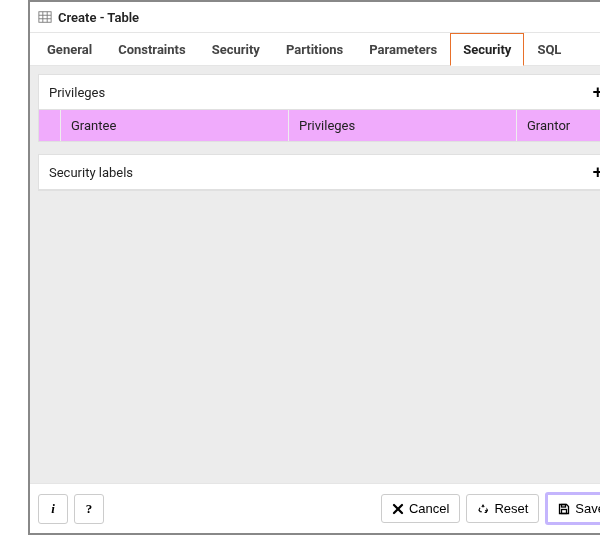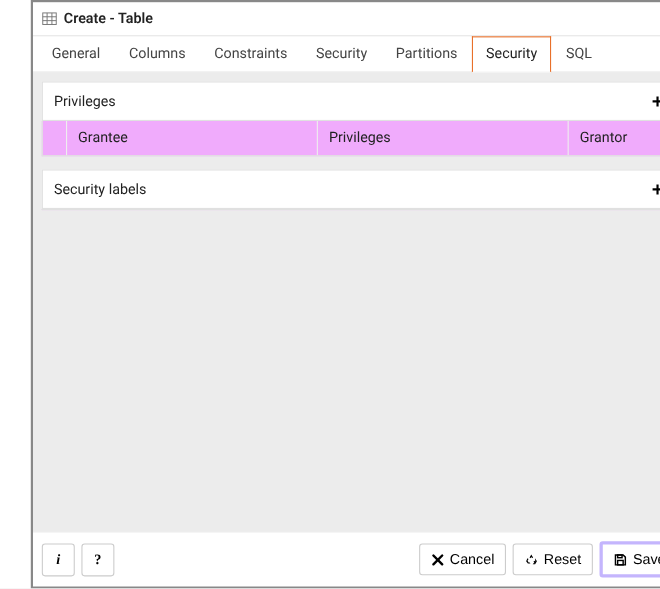--- a/index.html
+++ b/index.html
@@ -4,21 +4,21 @@
   <style>
     * { box-sizing: border-box; margin: 0; padding: 0; }
     body { font-family: -apple-system, BlinkMacSystemFont, "Segoe UI", Roboto, sans-serif; font-size: 13px; color: #222; background: #fff; }
     .frame { width: 600px; height: 535px; border: 2px solid #888; display: flex; flex-direction: column; background: #fff; margin-left: 28px; }
     .titlebar { display: flex; align-items: center; padding: 6px 8px; border-bottom: 1px solid #e5e5e5; }
     .title-icon { display: inline-flex; width: 14px; height: 14px; margin-right: 6px; color: #777; }
     .title-icon svg { width: 14px; height: 14px; }
     .title-text { font-weight: 600; font-size: 13px; flex: 1; }
     .close-btn { font-size: 18px; font-weight: bold; line-height: 1; padding: 0 4px; cursor: pointer; background: none; border: none; }
     .tabs { display: flex; border-bottom: 1px solid #e5e5e5; padding: 0 4px; }
-    .tab { padding: 8px 12px; cursor: pointer; color: #444; font-size: 13px; border: 1px solid transparent; margin-bottom: -1px; }
+    .tab { padding: 8px 12px; cursor: pointer; color: #444; font-size: 13px; border: 1px solid transparent; margin-bottom: -1px; font-weight: bold; }
     .tab.active { border: 1px solid #e8702a; border-bottom: 1px solid #fff; color: #222; }
     .content { flex: 1; background: #ececec; padding: 8px; overflow: auto; }
     .section { margin-bottom: 12px; }
     .section-header { background: #fff; border: 1px solid #e0e0e0; padding: 8px 10px; display: flex; align-items: center; justify-content: space-between; font-size: 13px; }
     .section-header .plus-btn { font-size: 18px; font-weight: bold; line-height: 1; cursor: pointer; background: none; border: none; padding: 0 4px; }
     .section-table { background: #f0abfc; border: 1px solid #e0e0e0; border-top: none; display: flex; }
     .section-table .ghost-col { width: 22px; border-right: 1px solid #eee; }
     .section-table .cols { flex: 1; display: flex; }
     .section-table .col { padding: 8px 10px; font-size: 13px; border-right: 1px solid #eee; }
     .section-table .col:last-child { border-right: none; }
@@ -44,24 +44,24 @@
         <line x1="5.5" y1="2" x2="5.5" y2="14"></line>
         <line x1="10.5" y1="2" x2="10.5" y2="14"></line>
       </svg>
     </span>
     <span class="title-text">Create - Table</span>
     <button class="close-btn">×</button>
   </div>
 
   <div class="tabs">
     <div class="tab">General</div>
-    <div class="tab">Columns</div>
     <div class="tab">Constraints</div>
     <div class="tab">Security</div>
     <div class="tab">Partitions</div>
+    <div class="tab">Parameters</div>
     <div class="tab active">Security</div>
     <div class="tab">SQL</div>
   </div>
 
   <div class="content">
 
     <div class="section">
       <div class="section-header">
         <span>Privileges</span>
         <button class="plus-btn">+</button>

